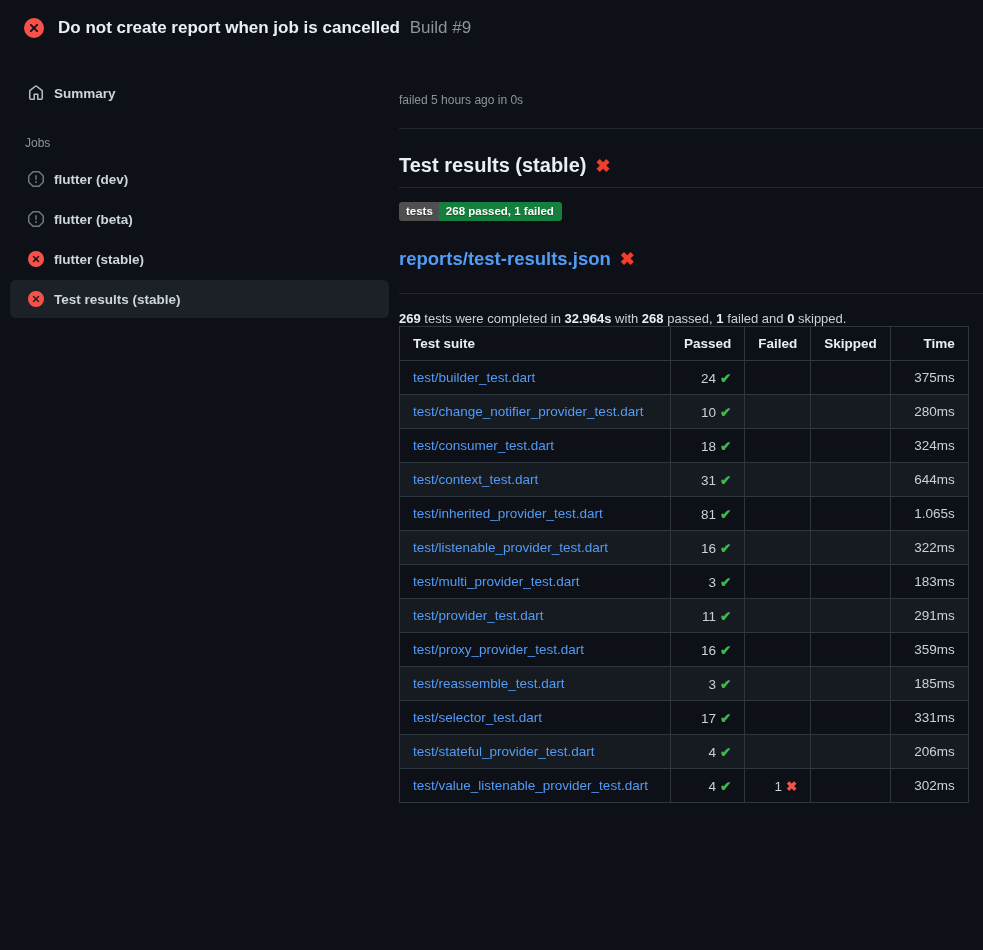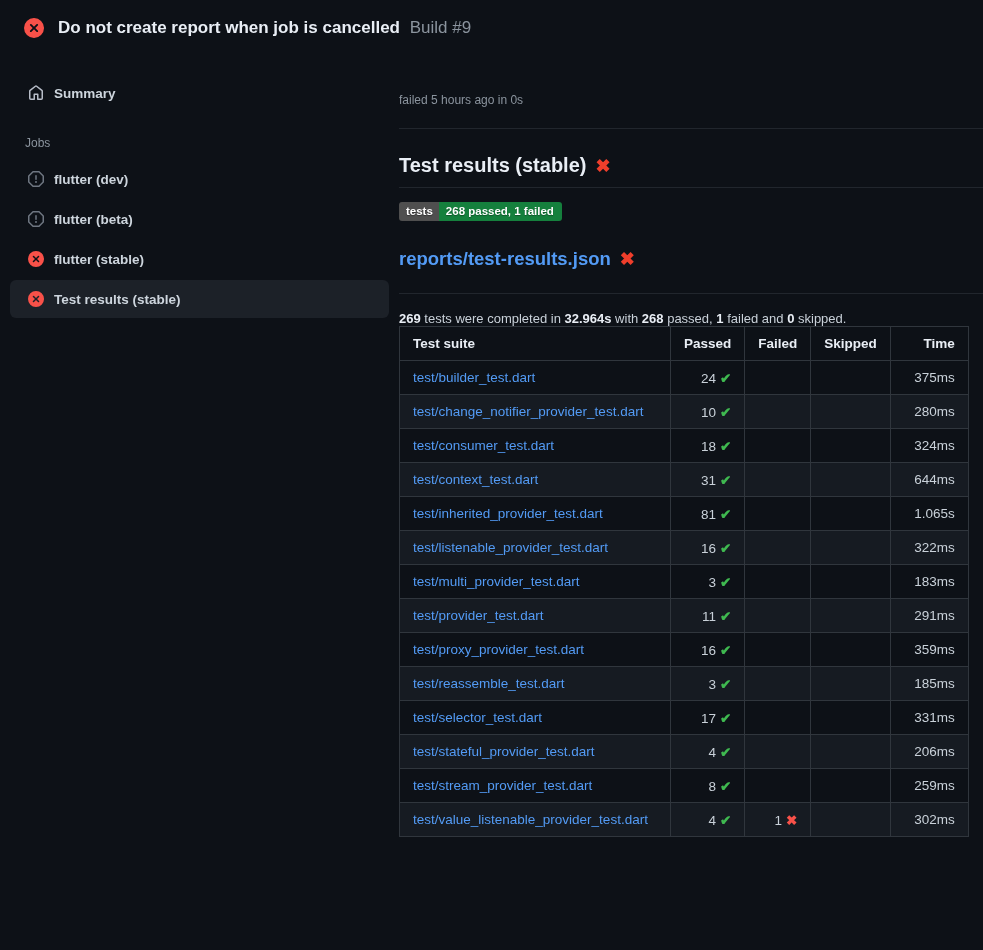--- a/index.html
+++ b/index.html
@@ -294,27 +294,20 @@
             <td class="num">331ms</td>
           </tr>
           <tr>
             <td><a href="#">test/stateful_provider_test.dart</a></td>
             <td class="num"><span>4</span><span class="check">✔</span></td>
             <td class="num"></td>
             <td class="num"></td>
             <td class="num">206ms</td>
           </tr>
           <tr>
-            <td><a href="#">test/stream_provider_test.dart</a></td>
-            <td class="num"><span>8</span><span class="check">✔</span></td>
-            <td class="num"></td>
-            <td class="num"></td>
-            <td class="num">259ms</td>
-          </tr>
-          <tr>
             <td><a href="#">test/value_listenable_provider_test.dart</a></td>
             <td class="num"><span>4</span><span class="check">✔</span></td>
             <td class="num"><span>1</span><span class="cross">✖</span></td>
             <td class="num"></td>
             <td class="num">302ms</td>
           </tr>
         </tbody>
     </table>
   </div>
 </div>

